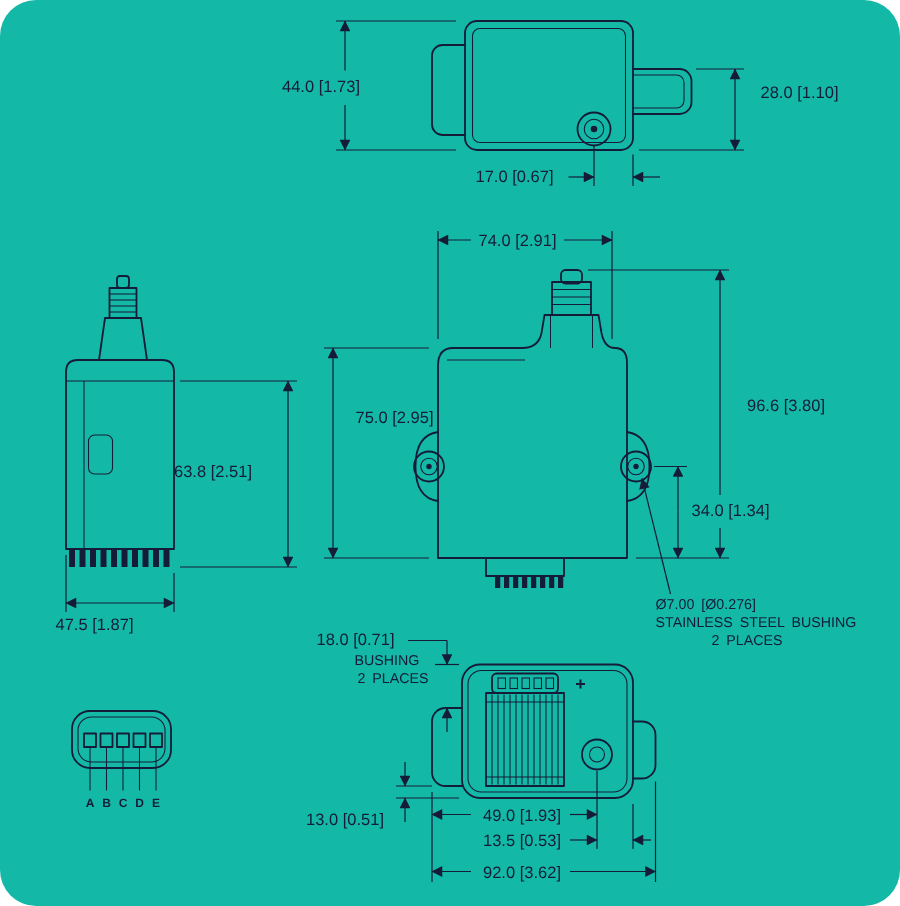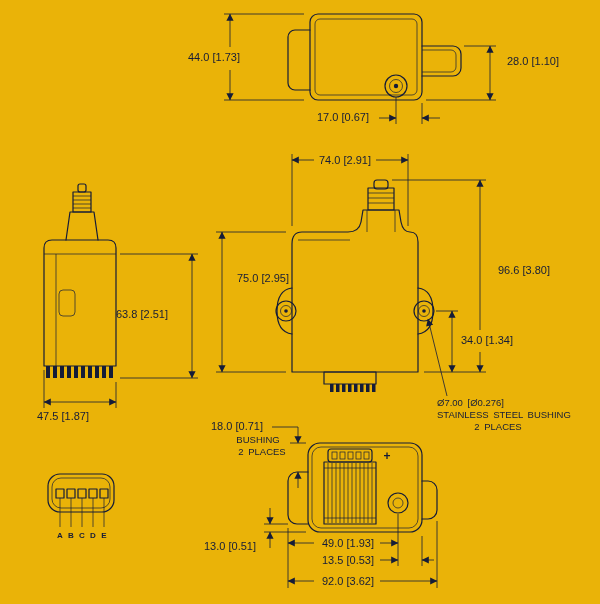--- a/index.html
+++ b/index.html
@@ -1,17 +1,17 @@
 <!DOCTYPE html>
 <html><head>
 <meta charset="utf-8">
 <style>
   html,body{margin:0;padding:0;background:#ffffff;}
-  .page{position:relative;width:600px;height:604px;background:#eab308;overflow:hidden;
-        font-family:"Liberation Sans",sans-serif;}
+  .page{position:relative;width:600px;height:604px;background:#14b8a6;overflow:hidden;
+        font-family:"Liberation Sans",sans-serif;border-radius:24px;}
   svg{display:block;}
   .o{stroke:#151c38;fill:none;stroke-width:1.2;stroke-linejoin:round;stroke-linecap:round;}
   .d{stroke:#151c38;fill:none;stroke-width:0.8;}
   .t{stroke:#151c38;fill:none;stroke-width:0.7;}
   .f{fill:#151c38;stroke:none;}
   text{fill:#151c38;font-family:"Liberation Sans",sans-serif;}
   .dim{font-size:11px;}
   .note{font-size:9.5px;word-spacing:2px;}
   .pin{font-size:8px;font-weight:bold;}
   .plus{font-size:12px;font-weight:bold;}

